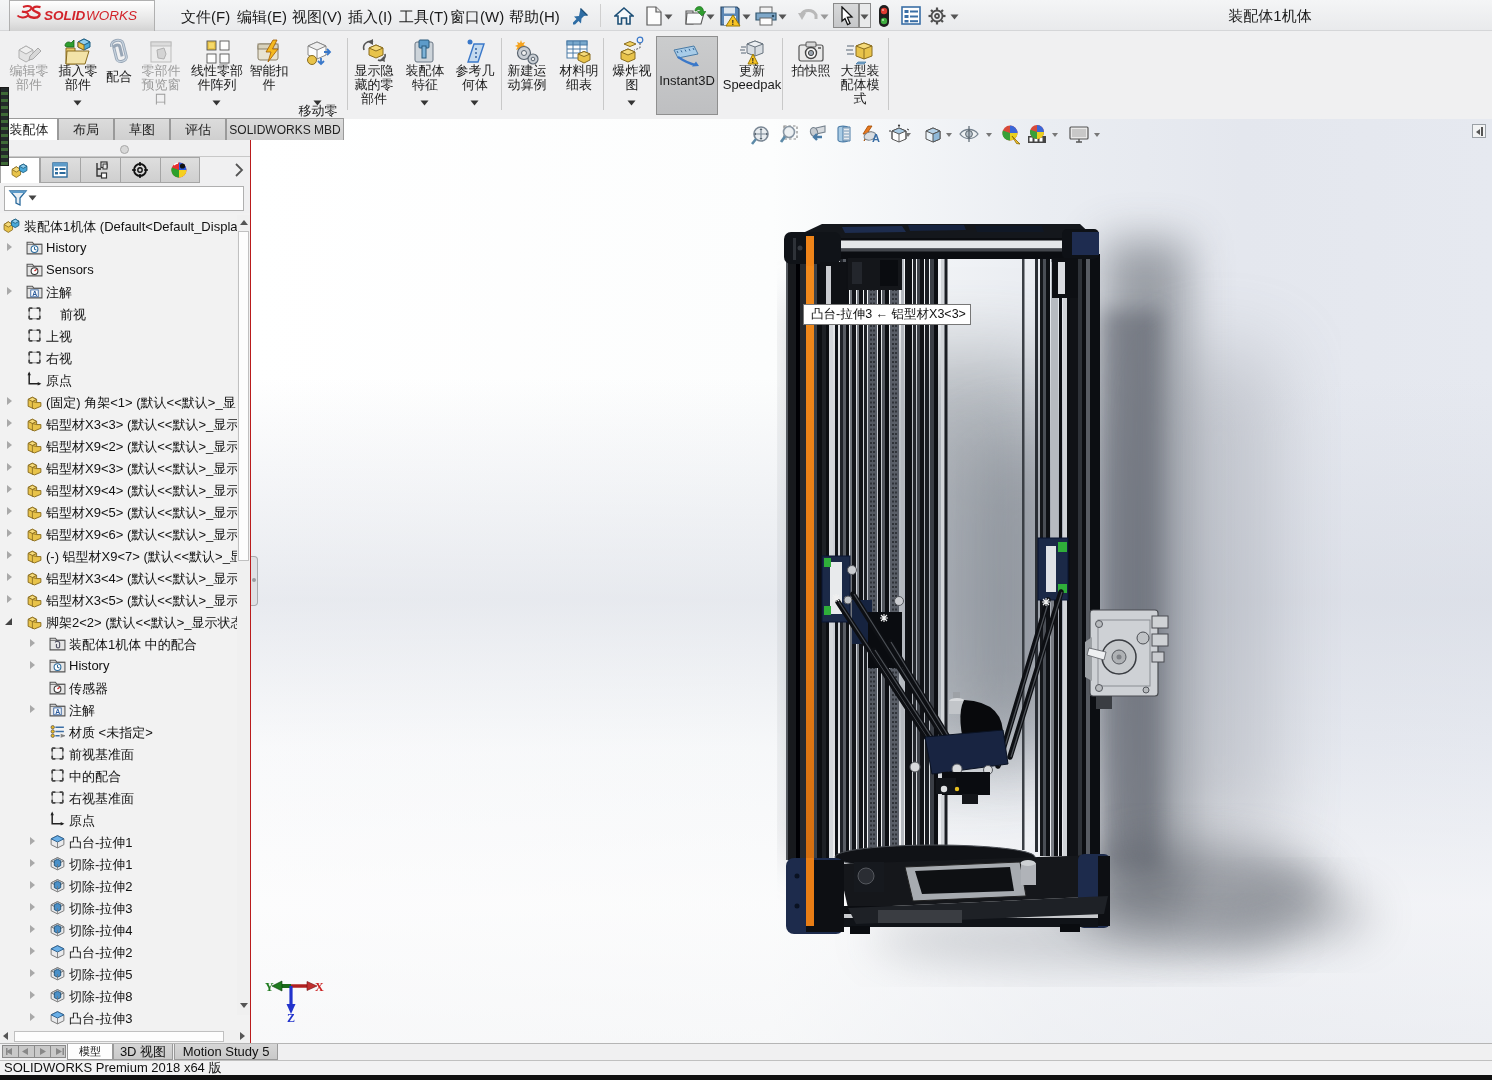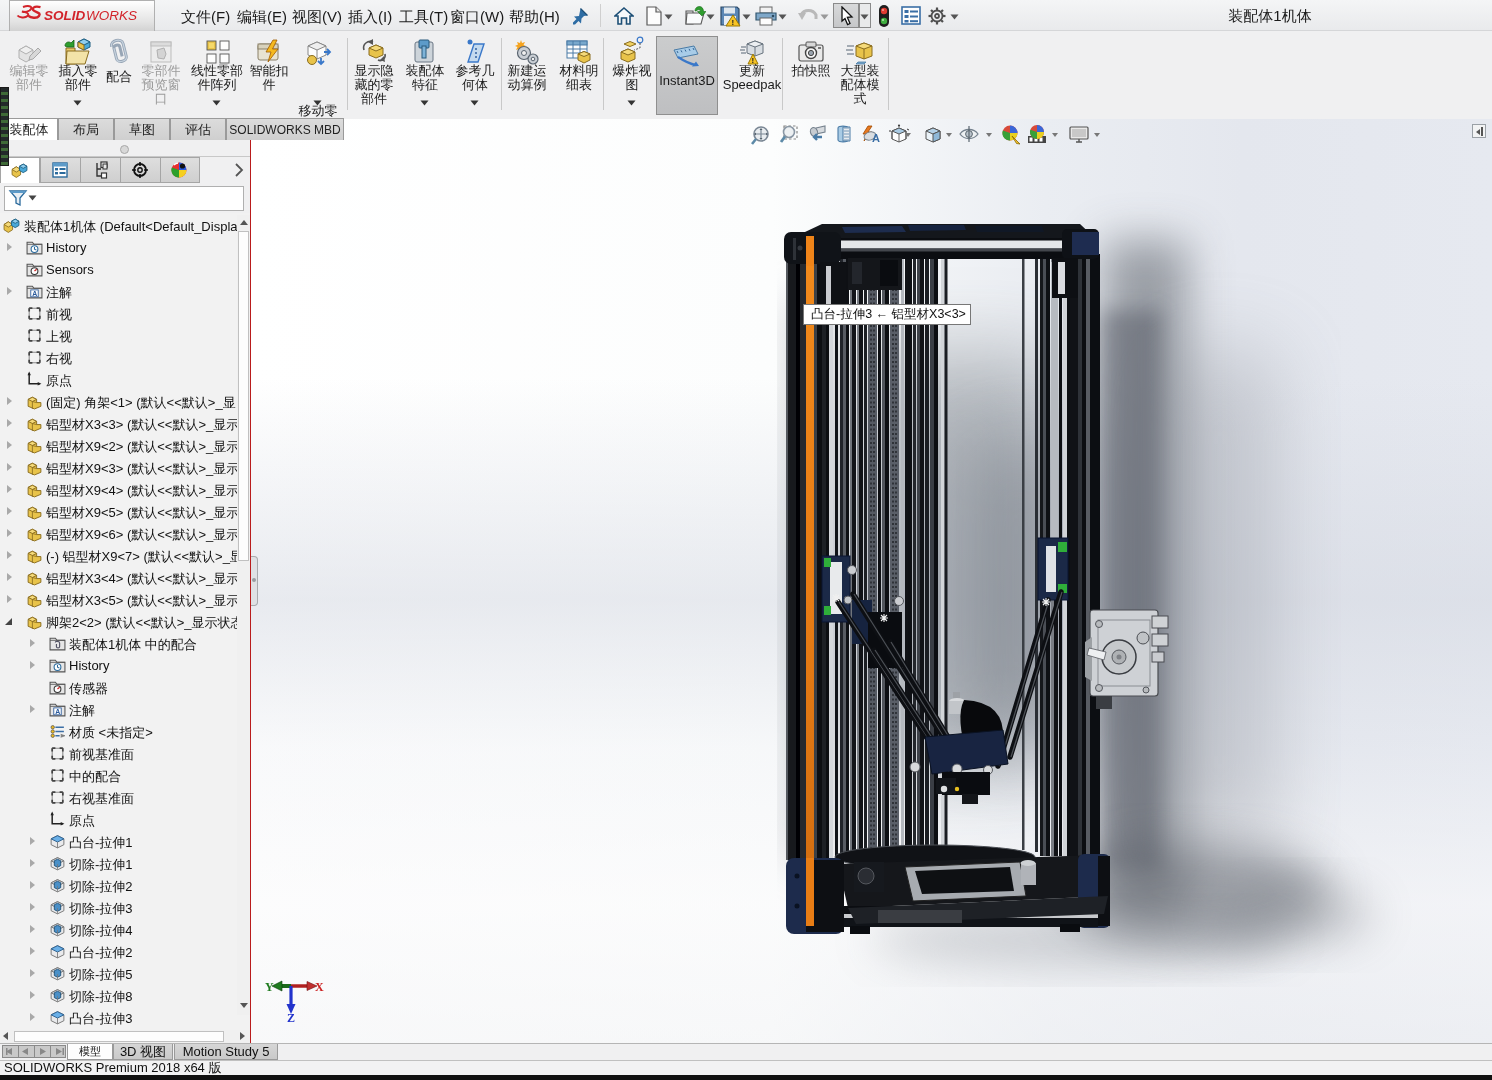--- a/index.html
+++ b/index.html
@@ -448,21 +448,21 @@
         <div class="arr" style="left:7px;"></div>
         <svg class="abs" style="left:26px;top:2px;" width="17" height="17" viewBox="0 0 16 16">
           <use href="#i-note"></use>
         </svg>
         <div class="txt" style="left:46px;">注解</div>
       </div>
     <div class="trow" style="top:90px;">
         <svg class="abs" style="left:26px;top:2px;" width="17" height="17" viewBox="0 0 16 16">
           <use href="#i-plane"></use>
         </svg>
-        <div class="txt" style="left:46px;">前视</div>
+        <div class="txt" style="left:60px;">前视</div>
       </div>
     <div class="trow" style="top:112px;">
         <svg class="abs" style="left:26px;top:2px;" width="17" height="17" viewBox="0 0 16 16">
           <use href="#i-plane"></use>
         </svg>
         <div class="txt" style="left:46px;">上视</div>
       </div>
     <div class="trow" style="top:134px;">
         <svg class="abs" style="left:26px;top:2px;" width="17" height="17" viewBox="0 0 16 16">
           <use href="#i-plane"></use>

